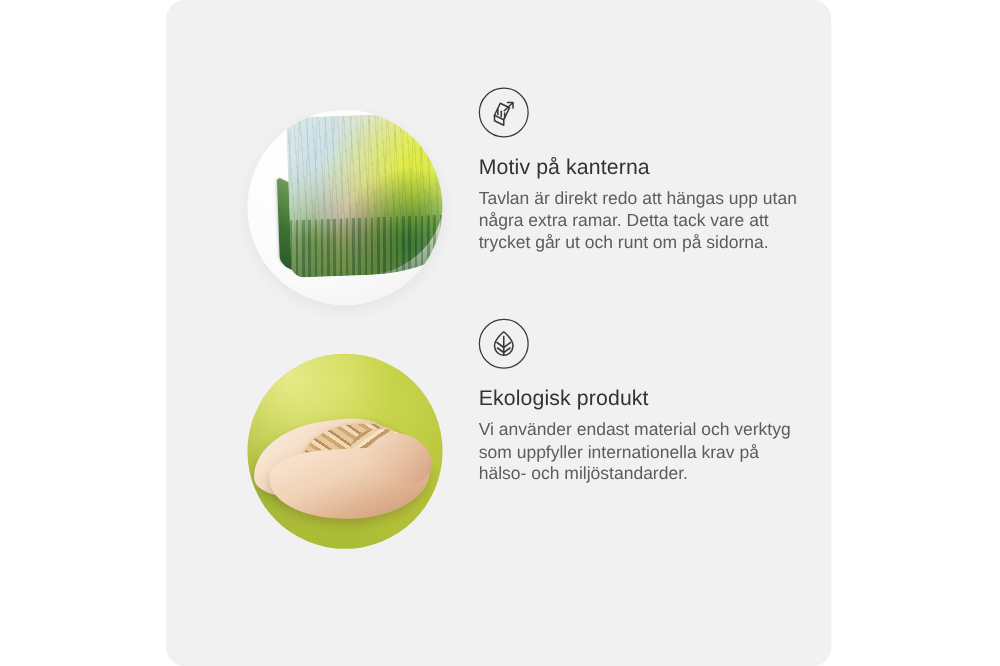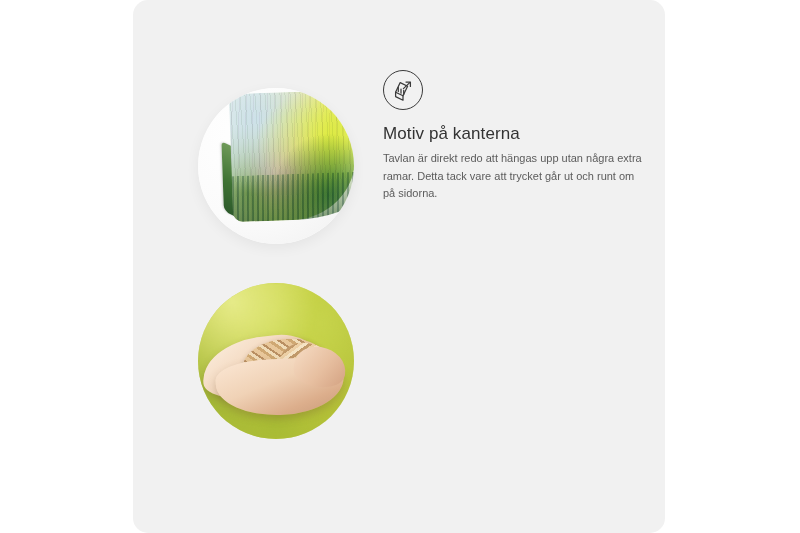--- a/index.html
+++ b/index.html
@@ -245,21 +245,21 @@
     margin: 13px 0 0 0;
     font-size: 17px;
     line-height: 21px;
     font-weight: 400;
     color: #333333;
     letter-spacing: 0.1px;
   }
 
   .feature-body {
     margin: 6px 0 0 0;
-    font-size: 11px;
+    font-size: 14px;
     line-height: 17.5px;
     color: #5c5c5c;
     max-width: 262px;
   }
 </style>
 </head>
 <body>
 
 <div id="stage">
 
@@ -299,17 +299,29 @@
 
       <div class="media" id="media-eco">
         <div class="grass"></div>
         <div class="hand-back"></div>
         <div class="chips"></div>
         <div class="chips-2"></div>
         <div class="hand-front"></div>
         <div class="fingers"></div>
       </div>
 
+      <div class="content">
+        <div class="icon-badge">
+          <svg width="24" height="24" viewBox="0 0 24 24" fill="none" stroke="#3a3a3a" stroke-width="1.25" stroke-linecap="round" stroke-linejoin="round">
+            <path d="M12 2.4 C12 2.4 4.6 8.2 4.6 13.6 C4.6 17.9 8.0 21.2 12 21.2 C16.0 21.2 19.4 17.9 19.4 13.6 C19.4 8.2 12 2.4 12 2.4 Z"></path>
+            <path d="M12 6.2 L12 21.2"></path>
+            <path d="M6.6 11.0 L12 15.0 L17.4 11.0"></path>
+            <path d="M7.0 15.4 L12 19.0 L17.0 15.4"></path>
+          </svg>
+        </div>
+        <h2 class="feature-title">Ekologisk produkt</h2>
+        <p class="feature-body">Vi använder endast material och verktyg som uppfyller internationella krav på hälso- och miljöstandarder.</p>
+      </div>
 
     </div>
 
   </div>
 </div>
 
 </body></html>

